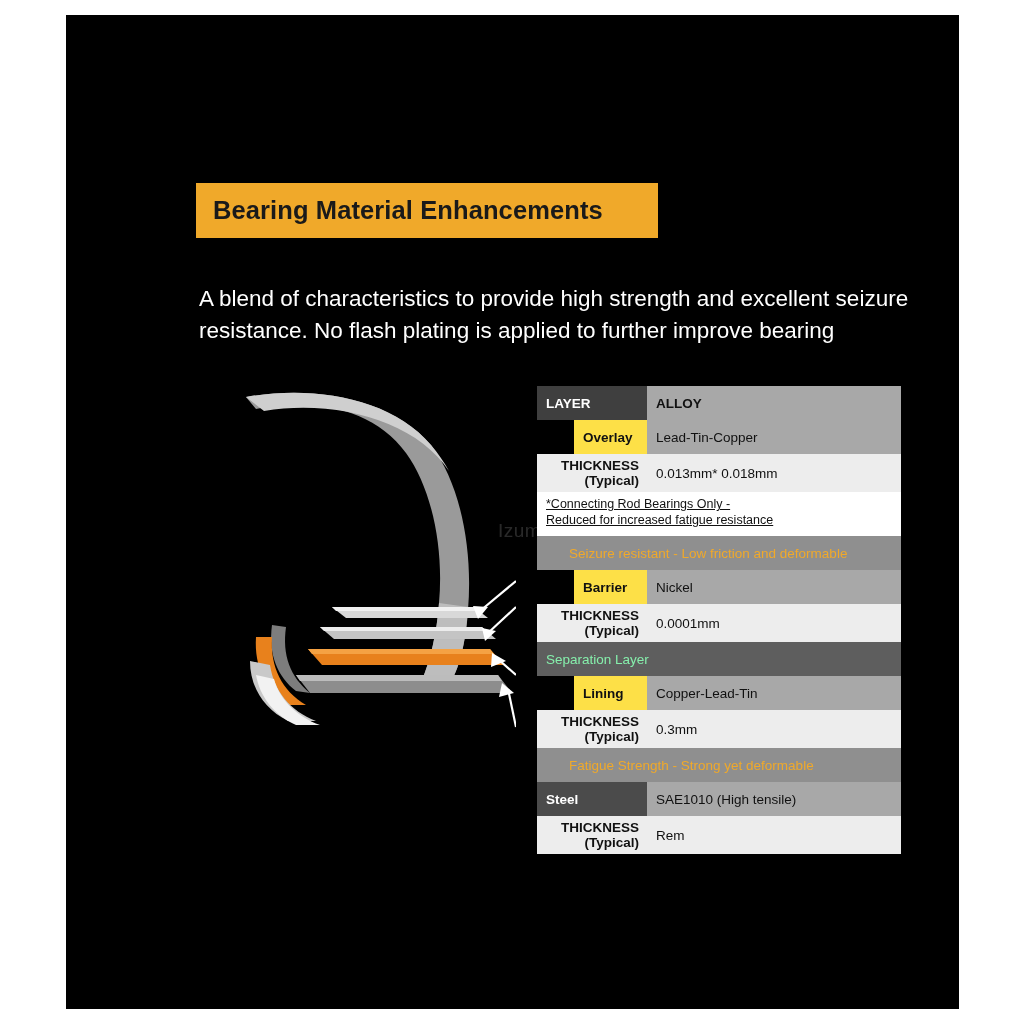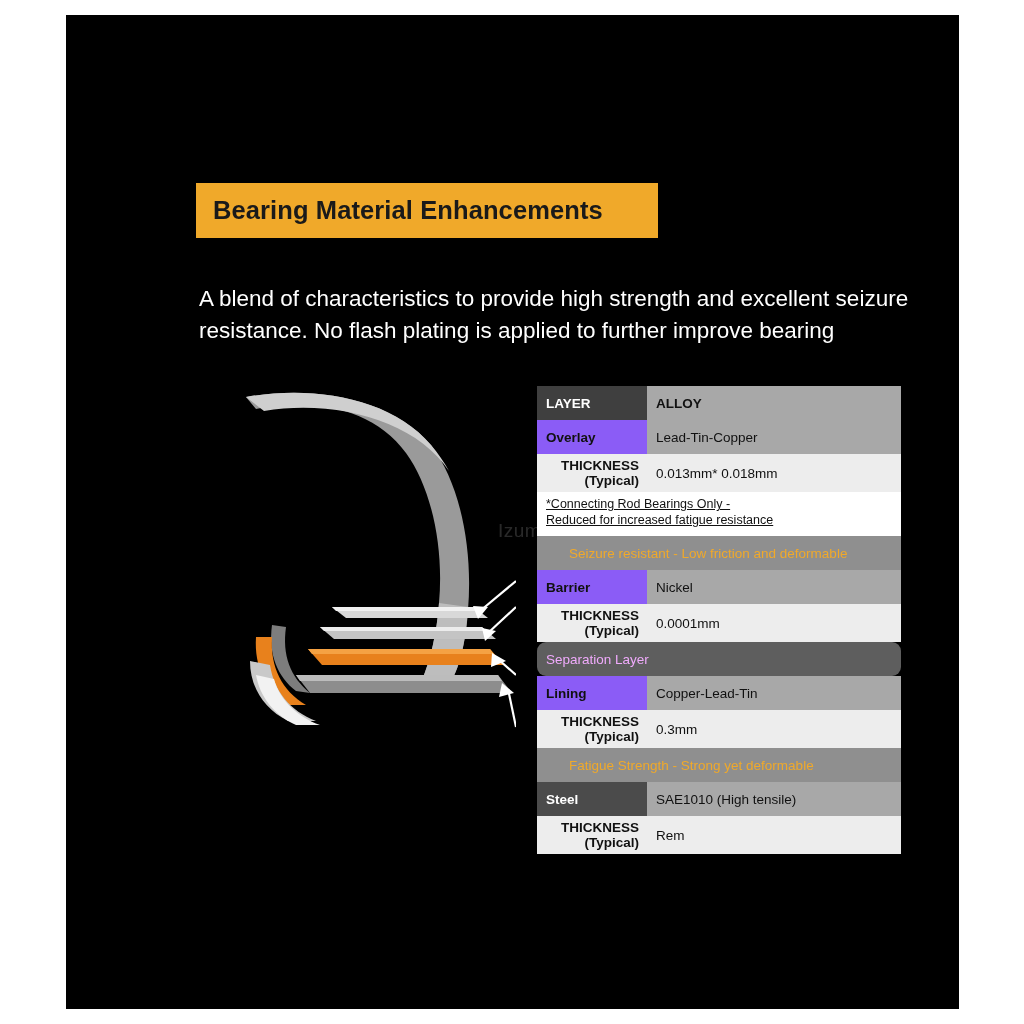--- a/index.html
+++ b/index.html
@@ -93,25 +93,25 @@
     height: 34px;
   }
   .cell-pad {
     padding: 4px 8px 4px 9px;
     box-sizing: border-box;
     height: 100%;
     display: flex;
     align-items: center;
   }
   .c-name      { background: #4b4b4b; color: #ffffff; font-weight: bold; }
-  .c-name-lt   { background: #8b5cf6; color: #111111; font-weight: bold; }
+  .c-name-lt   { background: #fde047; color: #111111; font-weight: bold; margin-left: 37px; }
   .c-val-dark  { background: #a8a8a8; color: #111111; }
   .c-val-lt    { background: #ededed; color: #111111; }
   .c-note      { background: #ffffff; color: #111111; }
-  .c-desc      { background: #5e5e5e; color: #f0abfc; border-radius: 9px; }
+  .c-desc      { background: #5e5e5e; color: #86efac; }
   .c-desc-lt   { background: #8f8f8f; color: #f0a92a; padding-left: 32px; }
   .thick-lbl   { font-weight: bold; text-align: right; }
   .note-line   { font-size: 12.5px; line-height: 1.25; display:block; }
   .hdr-layer   { background: #3f3f3f; color: #ffffff; font-weight: bold; font-size: 13.5px; }
   .hdr-alloy   { background: #a8a8a8; color: #111111; font-weight: bold; font-size: 13.5px; }
 </style>
 </head>
 <body>
 
 <div id="canvas">

